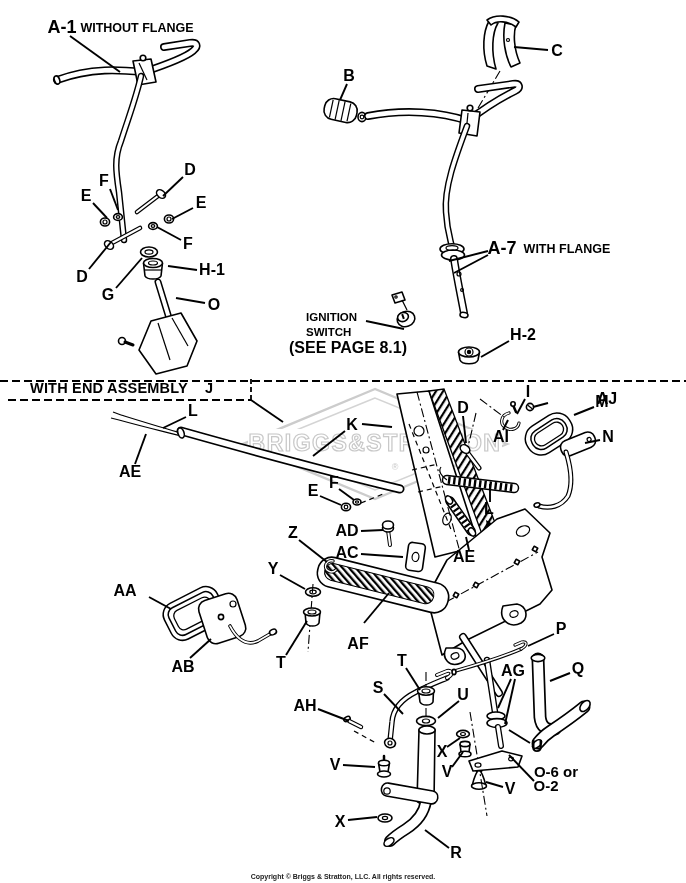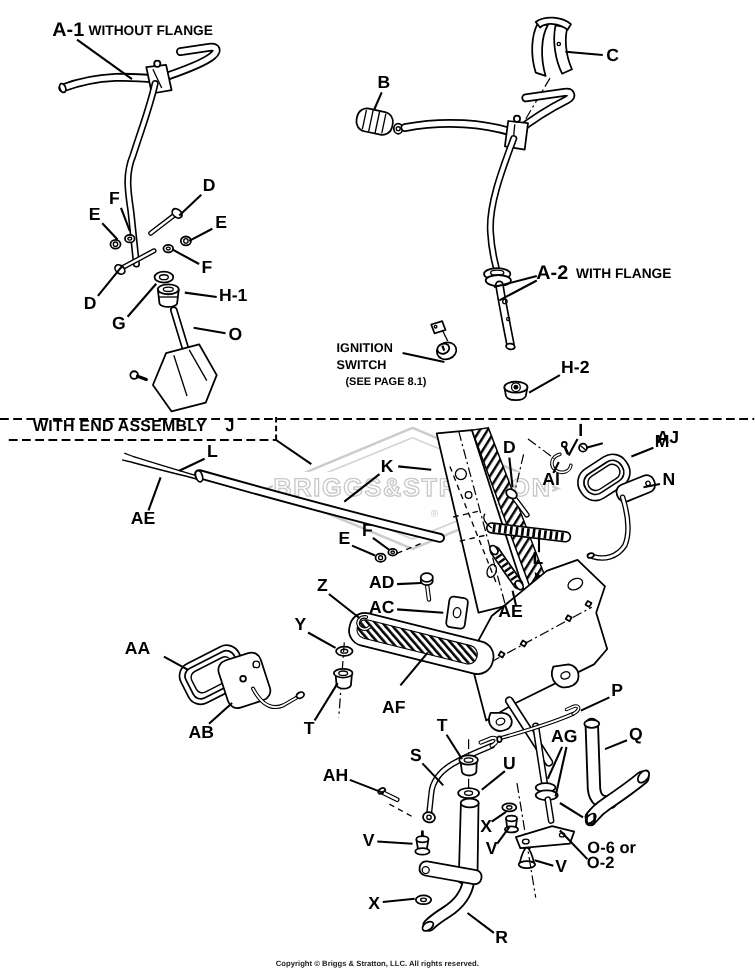--- a/index.html
+++ b/index.html
@@ -475,25 +475,25 @@
       <div class="plabel" style="left: 104px; top: 181px; font-size: 16px;">F</div>
       <div class="plabel" style="left: 86px; top: 196px; font-size: 16px;">E</div>
       <div class="plabel" style="left: 201px; top: 203px; font-size: 16px;">E</div>
       <div class="plabel" style="left: 188px; top: 244px; font-size: 16px;">F</div>
       <div class="plabel" style="left: 82px; top: 277px; font-size: 16px;">D</div>
       <div class="plabel" style="left: 108px; top: 295px; font-size: 16px;">G</div>
       <div class="plabel" style="left: 212px; top: 270px; font-size: 16px;">H-1</div>
       <div class="plabel" style="left: 214px; top: 305px; font-size: 16px;">O</div>
       <div class="plabel" style="left: 349px; top: 76px; font-size: 16px;">B</div>
       <div class="plabel" style="left: 557px; top: 51px; font-size: 16px;">C</div>
-      <div class="plabel" style="left: 502px; top: 248px; font-size: 18px;">A-2</div>
+      <div class="plabel" style="left: 502px; top: 248px; font-size: 18px;">A-7</div>
       <div class="plabel" style="left: 567px; top: 249px; font-size: 12.5px;">WITH FLANGE</div>
       <div class="plabel left" style="left: 306px; top: 318px; font-size: 11.5px;">IGNITION</div>
       <div class="plabel left" style="left: 306px; top: 333px; font-size: 11.5px;">SWITCH</div>
-      <div class="plabel left" style="left: 314px; top: 348px; font-size: 10px;">(SEE PAGE 8.1)</div>
+      <div class="plabel left" style="left: 289px; top: 348px; font-size: 16px;">(SEE PAGE 8.1)</div>
       <div class="plabel" style="left: 523px; top: 335px; font-size: 16px;">H-2</div>
       <div class="plabel" style="left: 193px; top: 411px; font-size: 16px;">L</div>
       <div class="plabel" style="left: 130px; top: 472px; font-size: 16px;">AE</div>
       <div class="plabel" style="left: 352px; top: 425px; font-size: 16px;">K</div>
       <div class="plabel" style="left: 463px; top: 408px; font-size: 16px;">D</div>
       <div class="plabel" style="left: 528px; top: 392px; font-size: 16px;">I</div>
       <div class="plabel" style="left: 559px; top: 399px; font-size: 16px; margin-left: 48px;">AJ</div>
       <div class="plabel" style="left: 602px; top: 402px; font-size: 16px;">M</div>
       <div class="plabel" style="left: 501px; top: 437px; font-size: 16px;">AI</div>
       <div class="plabel" style="left: 608px; top: 437px; font-size: 16px;">N</div>

